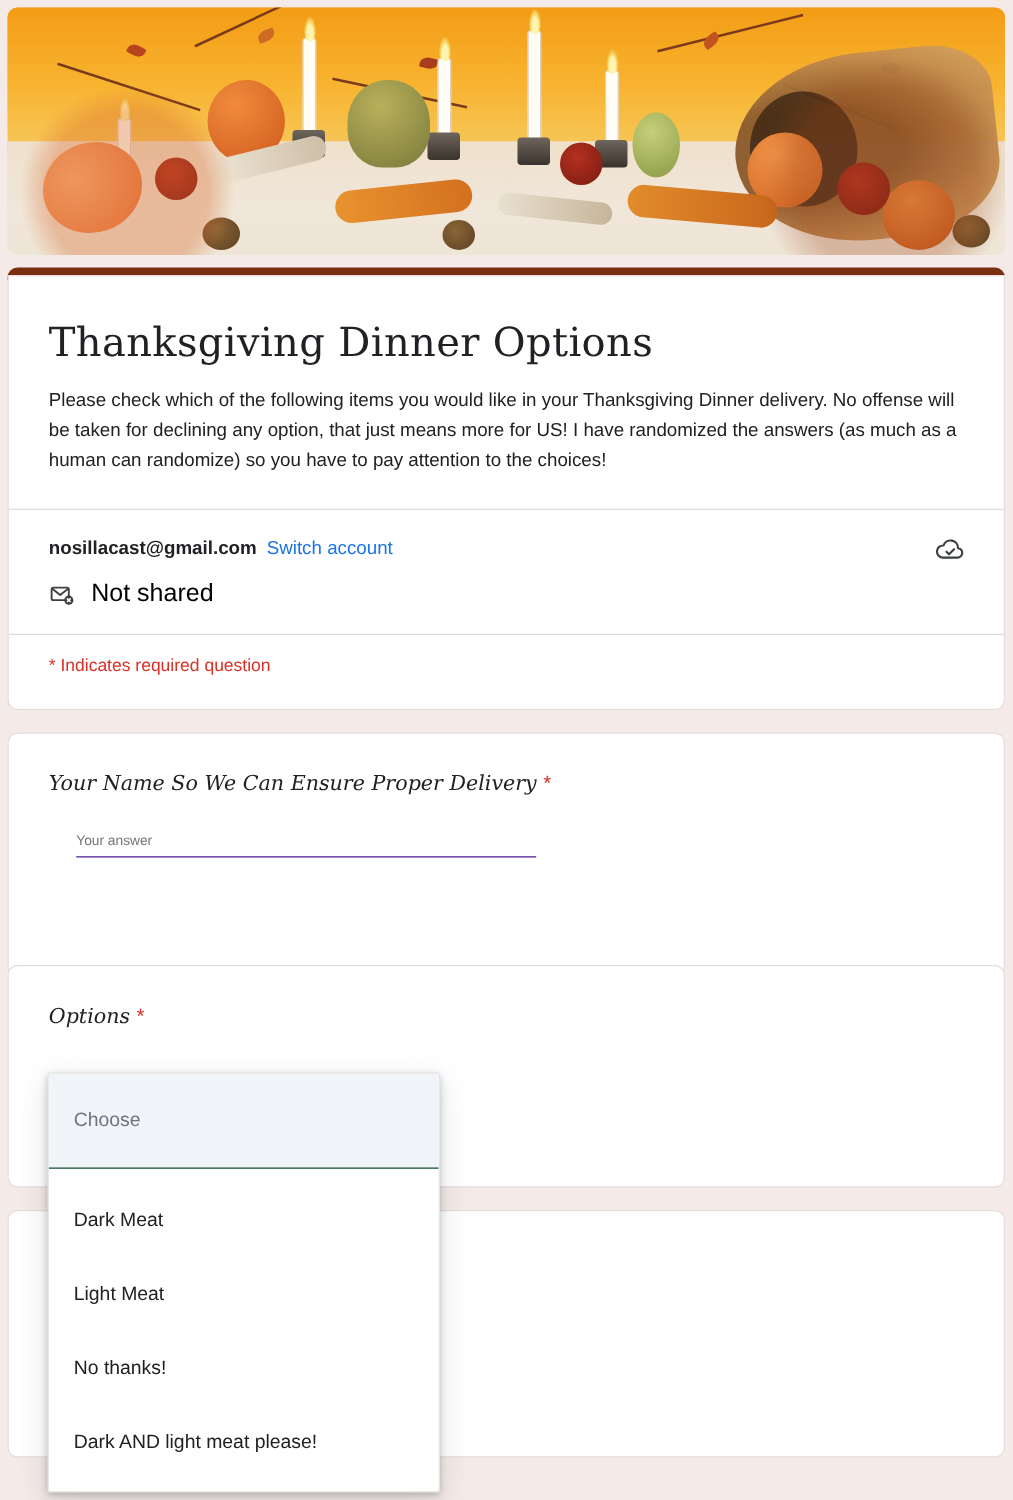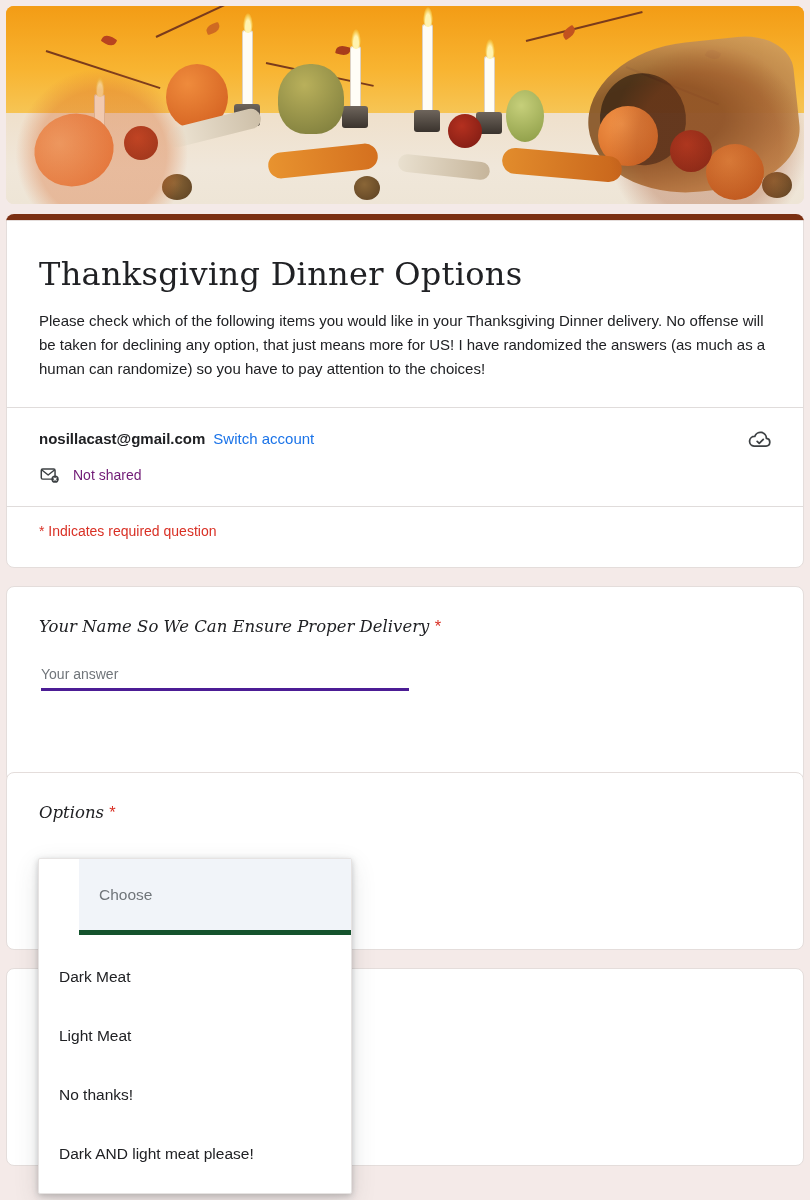--- a/index.html
+++ b/index.html
@@ -102,44 +102,44 @@
     padding: 16px 32px 26px 32px;
   }
   .hr { height:1px; background:#e0dcdb; margin:0; }
   .acct-row {
     display:flex; align-items:center; justify-content:space-between;
     padding: 18px 30px 4px 32px;
   }
   .acct-email { font-size:15px; color:#202124; font-weight:bold; }
   .acct-switch { font-size:15px; color:#1a73e8; margin-left:8px; cursor:pointer; }
   .shared-row { display:flex; align-items:center; gap:12px; padding: 8px 32px 20px 32px; }
-  .shared-text { font-size:14px; color:#701a75; }
+  .shared-text { font-size:20px; color:#000000; }
   .required-note {
     font-size:14px; color:#d93025; padding: 16px 32px 18px 32px;
   }
 
   
   #q-name { top: 586px; height: 196px; }
   #q-turkey { top: 772px; height: 178px; }
   #q-hidden { top: 968px; height: 198px; }
 
   .q-title {
     font-family:"DejaVu Serif", serif;
     font-style: italic;
     font-size: 16.5px;
     color:#202124;
     padding: 30px 32px 0 32px;
   }
   .req-star { color:#d93025; font-family:"Liberation Sans",sans-serif; font-style:normal; }
   .answer-line {
-    margin: 30px 0 0 34px;
+    margin: 30px 0 0 54px;
     width: 368px;
-    border-bottom: 3px solid #4c1d95;
+    border-bottom: 1px solid #4c1d95;
     padding-bottom: 6px;
-    font-size: 14px;
+    font-size: 11px;
     color: #70757a;
   }
 
   
   .dropdown {
     position:absolute;
     left: 38px; top: 858px;
     width: 314px; height: 336px;
     background:#fff;
     border: 1px solid #e6e3e2;
@@ -152,23 +152,22 @@
     padding: 0 20px;
     height: 59px;
     display:flex; align-items:center;
     font-size: 15.5px;
     color: #202124;
   }
   .dd-choose {
     height: 76px;
     color:#70757a;
     background:#f1f4f9;
-    border-bottom: 5px solid #14532d;
+    border-bottom: 1px solid #14532d;
     align-items:center;
-    margin-left:40px;
   }
   .dd-gap { height: 12px; }
 
   .icon { display:inline-block; line-height:0; }
 </style>
 </head>
 <body>
 
 <div class="page">
 

